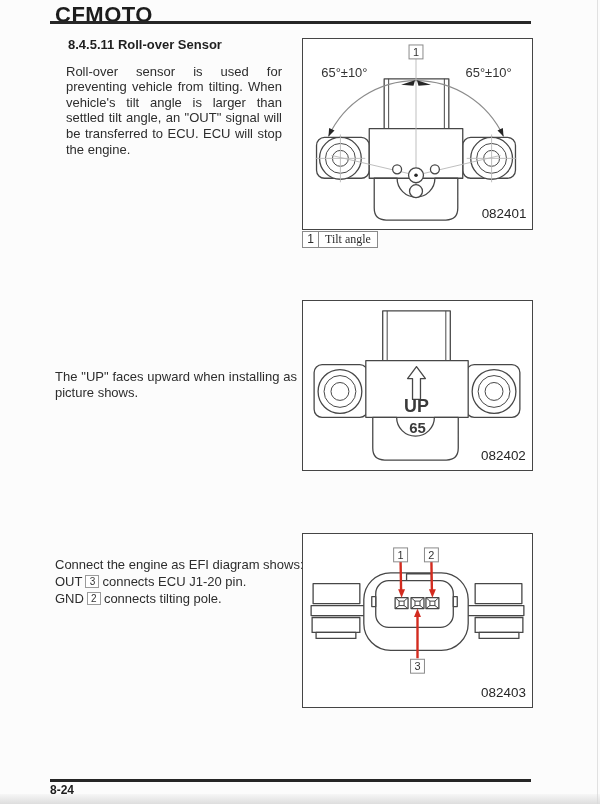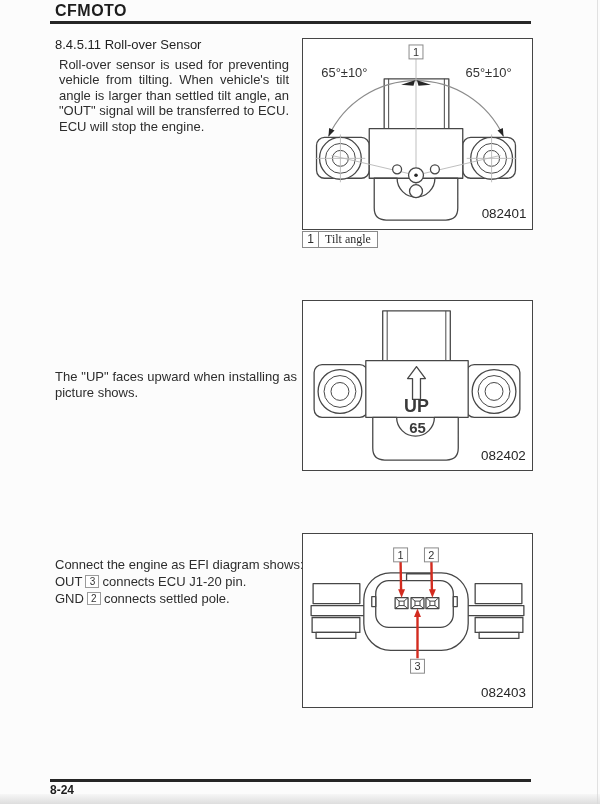--- a/index.html
+++ b/index.html
@@ -1,29 +1,29 @@
 <!DOCTYPE html>
 <html style="--accent-red: #d32b1f;"><head>
 <meta charset="utf-8">
 <style>
   html,body{margin:0;padding:0;background:#fff;}
   .page{position:relative;width:600px;height:804px;background:#fcfcfc;
         font-family:"Liberation Sans",sans-serif;color:#2d2d2d;overflow:hidden;}
   
-  .brand{position:absolute;left:55px;top:2px;font-size:16px;font-weight:bold;letter-spacing:.5px;color:#1d1d1d;}
+  .brand{position:absolute;left:55px;top:2px;font-size:22px;font-weight:bold;letter-spacing:.5px;color:#1d1d1d;}
   .brand-rule{position:absolute;left:50px;top:21px;width:481px;height:2.5px;background:#262626;}
   .footer-rule{position:absolute;left:50px;top:779px;width:481px;height:2.5px;background:#262626;}
   .page-num{position:absolute;left:50px;top:783px;font-size:12px;font-weight:bold;color:#1d1d1d;}
   .bottom-edge{position:absolute;left:0;top:794px;width:600px;height:10px;
                background:linear-gradient(#f7f7f7,#dedede);}
   .right-edge{position:absolute;top:0;right:2px;width:1.5px;height:804px;background:#d9d9d9;opacity:.8;}
   
   .sec{position:absolute;left:55px;top:37px;width:238px;font-size:13px;line-height:1.2;}
-  .sec h2{margin:0 0 1px 0;font-size:13px;font-weight:normal;color:#1f1f1f;}
-  .sec p{margin:4px;text-align:justify;}
+  .sec h2{margin:0 0 1px 13px;font-size:13px;font-weight:bold;color:#1f1f1f;}
+  .sec p{margin:11px;text-align:justify;}
   .note{position:absolute;left:55px;top:369px;width:242px;font-size:13px;line-height:1.25;text-align:justify;}
   .efi{position:absolute;left:55px;top:556px;width:252px;font-size:13px;line-height:17px;}
   .pinbox{display:inline-block;min-width:8px;text-align:center;border:1px solid #9a9a9a;background:#fff;
           font-size:10px;line-height:11px;padding:0 2px;margin:0 3px;vertical-align:1px;color:#333;}
   
   .fig{position:absolute;background:#fff;border:1.5px solid #454545;box-sizing:border-box;}
   .fig1{left:302px;top:38px;width:231px;height:192px;}
   .fig2{left:302px;top:300px;width:231px;height:171px;}
   .fig3{left:302px;top:533px;width:231px;height:175px;}
   .caption{position:absolute;left:302px;top:231px;display:inline-flex;border:1px solid #8a8a8a;
@@ -132,21 +132,21 @@
       <text class="fnum" x="224" y="160" text-anchor="end">082402</text>
     </svg>
   </div>
 
   <div class="efi">
     <div>Connect the engine as EFI diagram shows:</div>
     <div>
       <span>OUT</span><span class="pinbox">3</span><span>connects ECU J1-20 pin.</span>
     </div>
     <div>
-      <span>GND</span><span class="pinbox">2</span><span>connects settled pole.</span>
+      <span>GND</span><span class="pinbox">2</span><span>connects tilting pole.</span>
     </div>
   </div>
 
   <div class="fig fig3">
     <svg width="227" height="171" viewBox="0 0 228 172">
 
       <rect class="s" x="10" y="50" width="47" height="20"></rect>
       <rect class="s" x="8" y="72" width="57" height="10"></rect>
       <rect class="s" x="9" y="84" width="48" height="15"></rect>
       <rect class="s" x="13" y="99" width="40" height="6"></rect>

